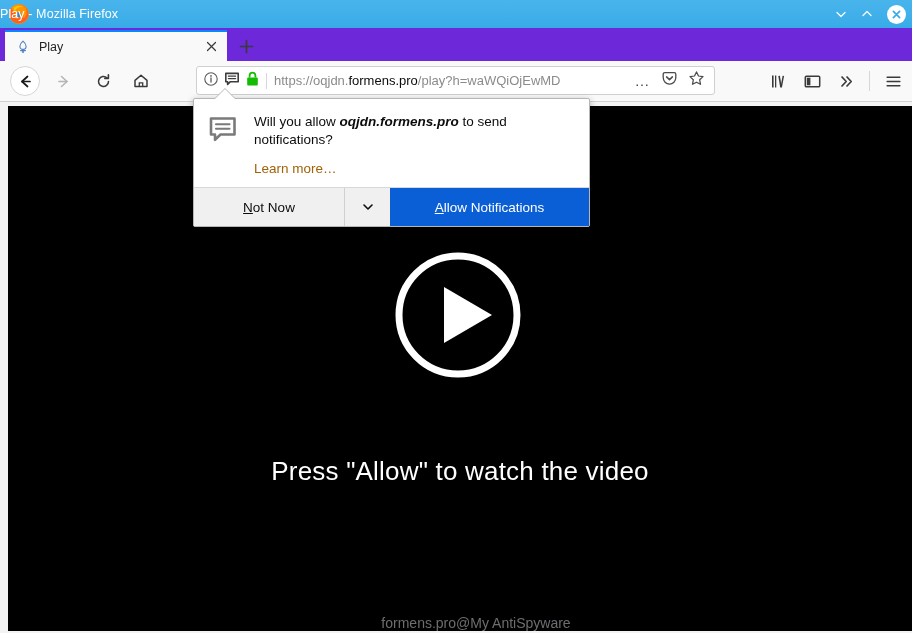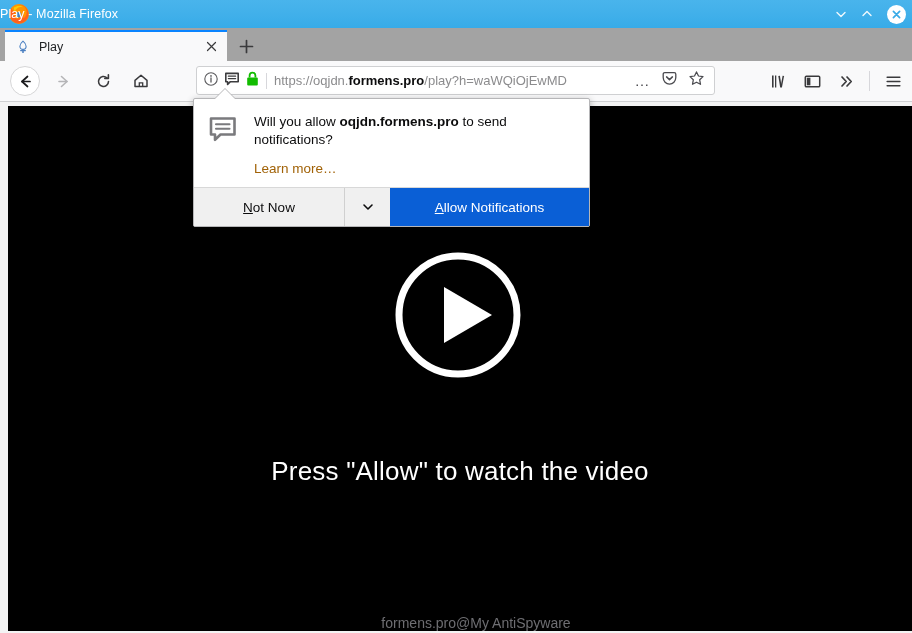--- a/index.html
+++ b/index.html
@@ -67,21 +67,21 @@
     display: flex; align-items: center; justify-content: center;
     margin-left: 2px;
   }
 
   
   .tabstrip {
     position: absolute;
     top: 28px; left: 0;
     width: 912px;
     height: 33px;
-    background: #a3a3a3;
+    background: #6d28d9;
     border-bottom: 1px solid #c8c9cb;
   }
   .tab {
     position: absolute;
     left: 5px; top: 2px;
     width: 222px; height: 31px;
     background: #f9f9fa;
     border-top: 2px solid #0a84ff;
     box-sizing: border-box;
     display: flex;
@@ -166,21 +166,21 @@
     margin: 0 7px 0 6px;
   }
   .url-text {
     font-size: 13px;
     color: #8b8b8d;
     white-space: nowrap;
     overflow: hidden;
     flex: 1 1 auto;
     font-family: "Liberation Sans", sans-serif;
   }
-  .url-text b { color: #0c0c0d; font-weight: 700; margin-top: 7px; }
+  .url-text b { color: #0c0c0d; font-weight: 400; margin-top: 7px; }
   .url-right {
     display: flex; align-items: center;
     gap: 10px;
     margin-right: 9px;
   }
   .dots {
     font-size: 15px; color: #4a4a4f; letter-spacing: 1.4px;
     line-height: 1;
   }
   .tb-right {
@@ -275,21 +275,21 @@
   .dh-textwrap {
     margin-left: 14px;
     flex: 1 1 auto;
   }
   .dh-question {
     font-size: 13.5px;
     color: #0c0c0d;
     line-height: 18px;
     font-family: "Liberation Sans", sans-serif;
   }
-  .dh-question b { font-weight: 700; }
+  .dh-question b { font-weight: 700; font-style: italic; }
   .dh-learn {
     display: inline-block;
     margin-top: 12px;
     font-size: 13.5px;
     color: #a16207;
     text-decoration: none;
     font-family: "Liberation Sans", sans-serif;
   }
   .dh-footer {
     display: flex;

